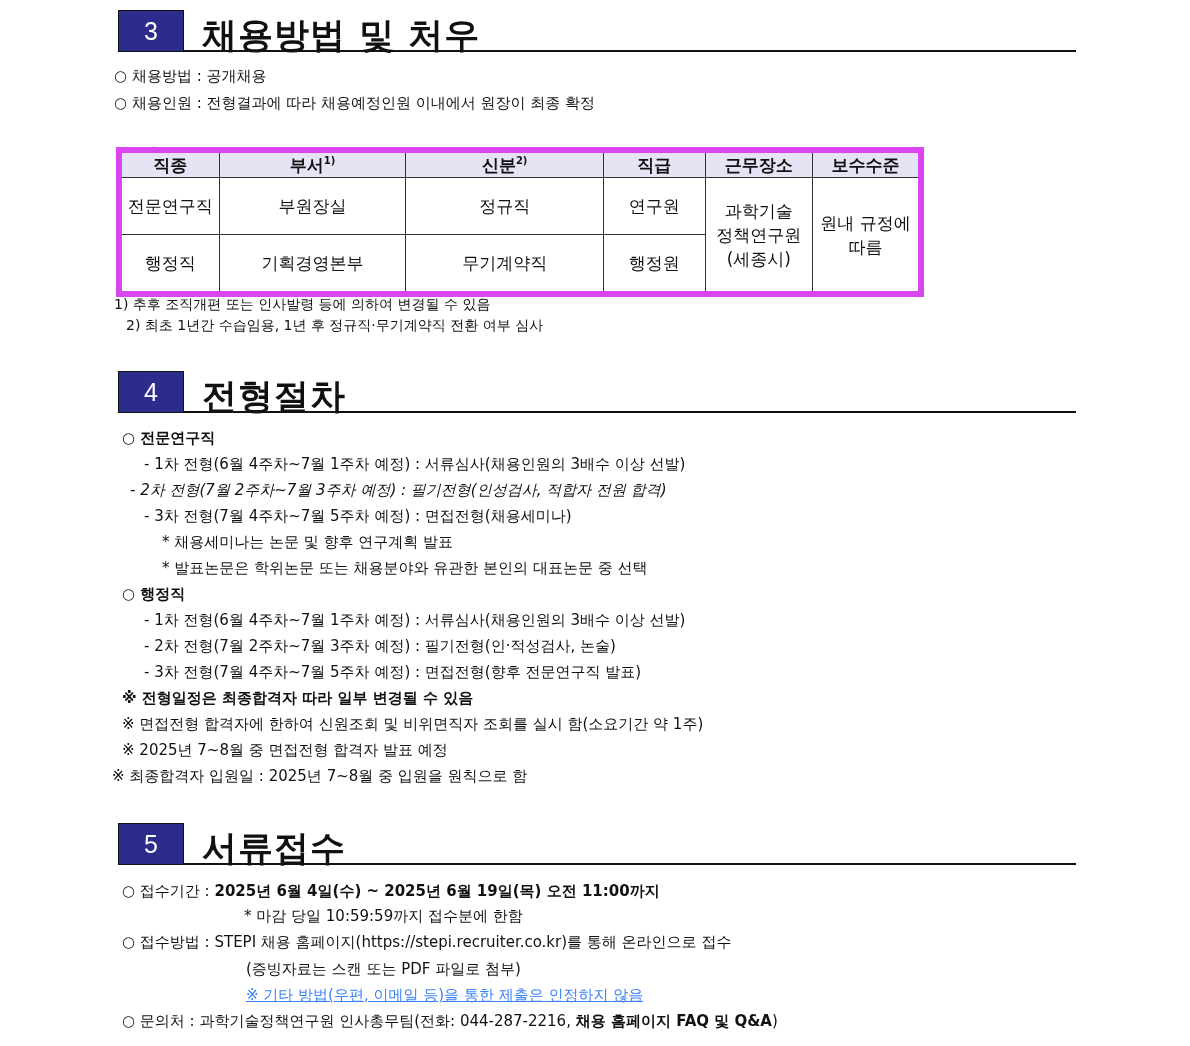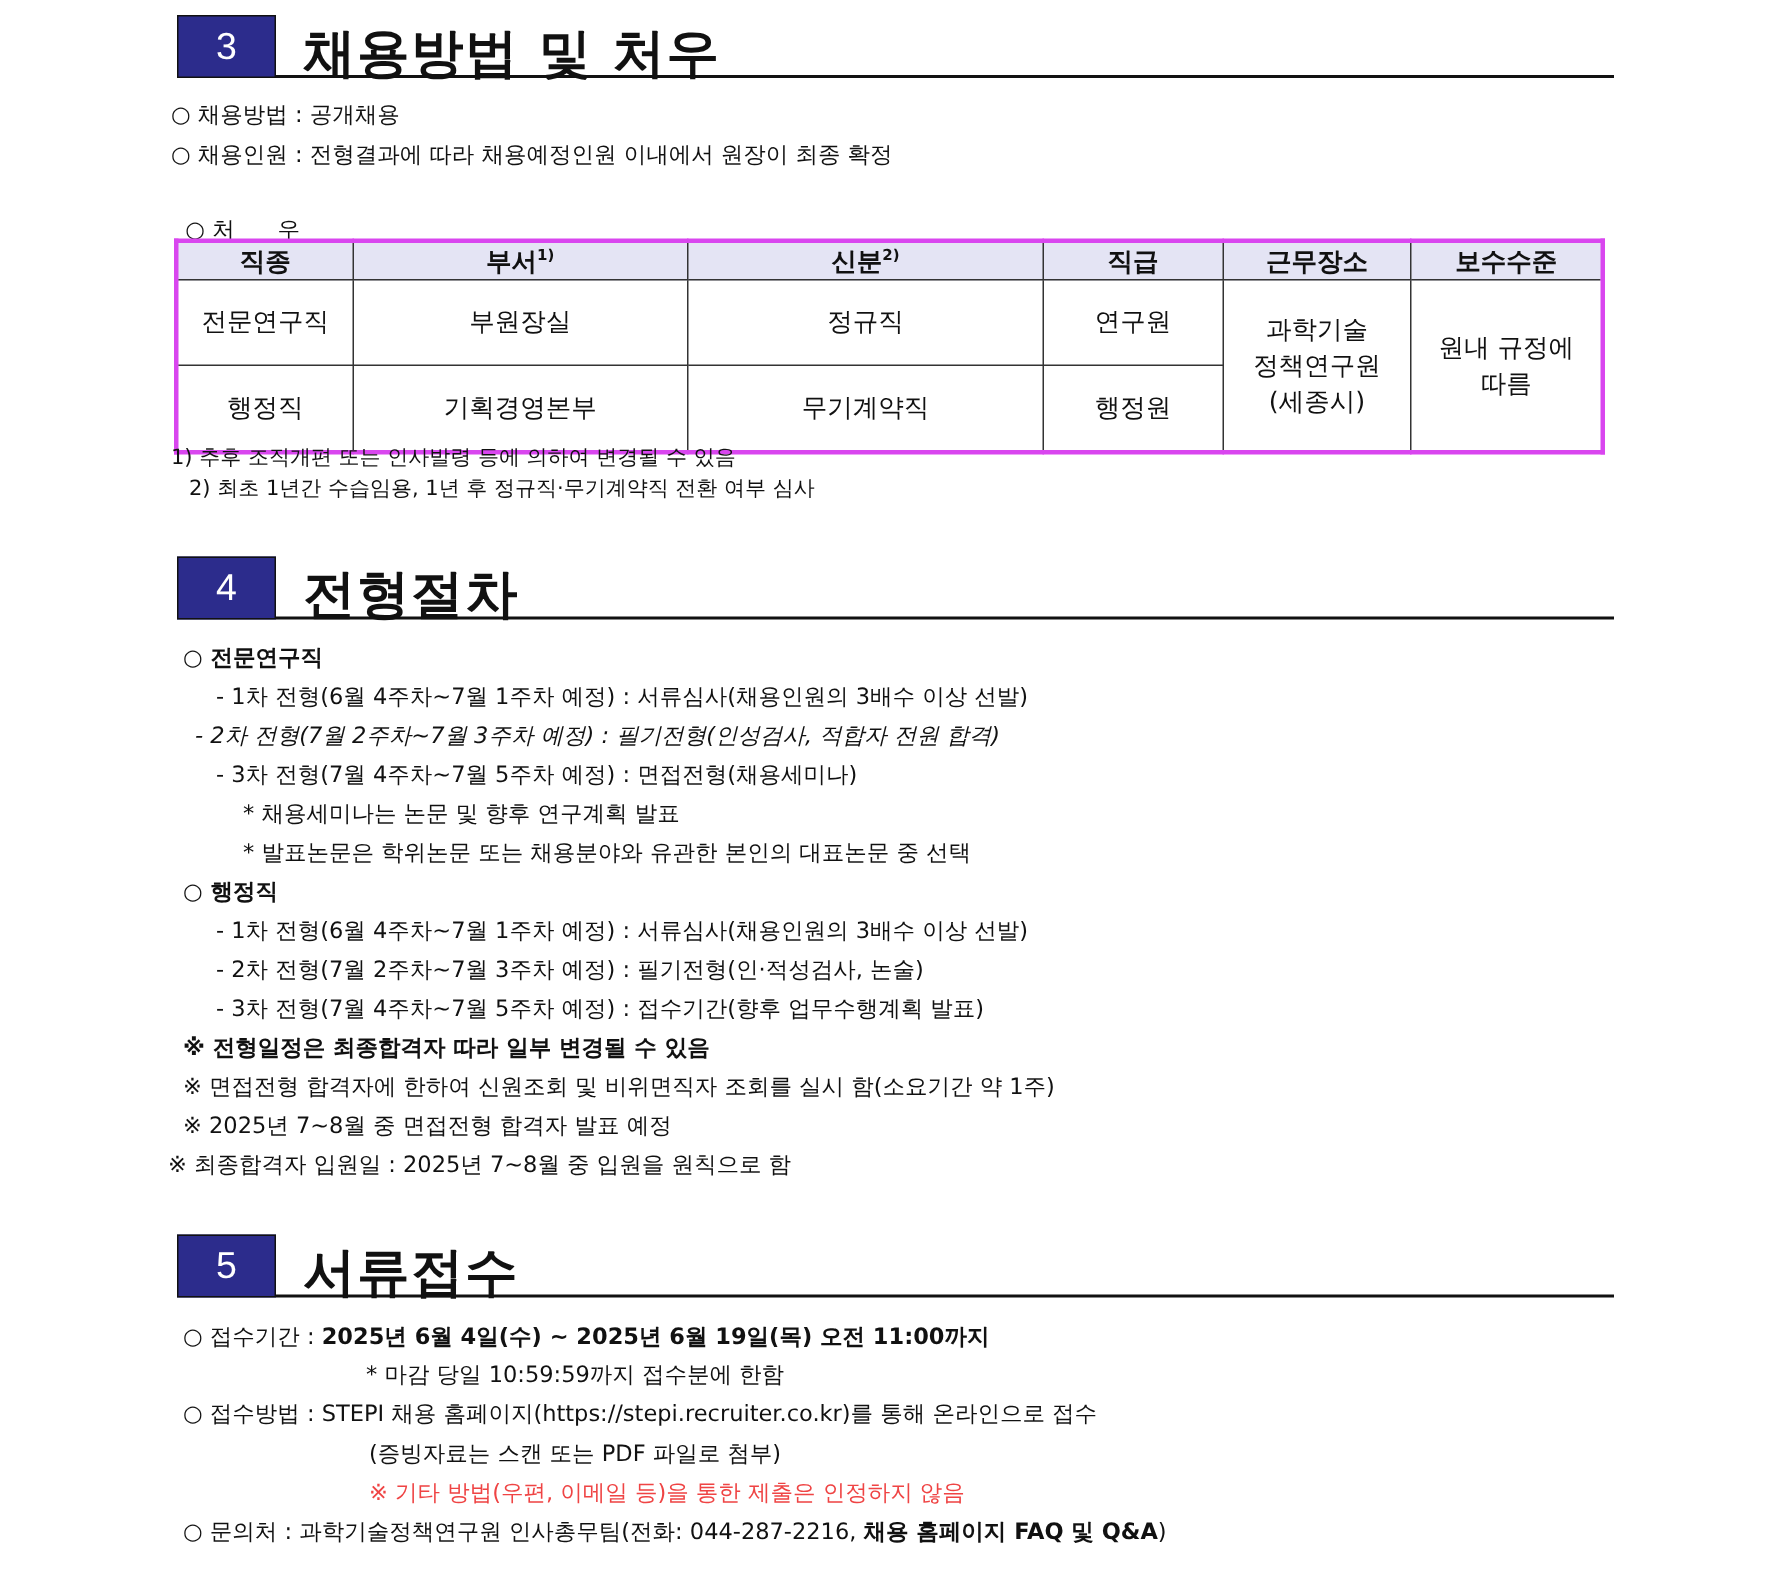--- a/index.html
+++ b/index.html
@@ -6,23 +6,23 @@
   body{width:1190px;height:1046px;position:relative;overflow:hidden;
        font-family:"DejaVu Sans","Liberation Sans",sans-serif;color:#111;}
   .sec-head{position:absolute;left:118px;width:958px;height:44px;}
   .sec-num{position:absolute;left:0;top:0;width:66px;height:42px;background:#2c2c8c;
            border:1px solid #111;box-sizing:border-box;color:#fff;font-size:25px;
            font-family:"Liberation Sans",sans-serif;display:flex;align-items:center;justify-content:center;}
   .sec-title{position:absolute;left:84px;top:2px;font-size:35px;font-weight:bold;letter-spacing:1px;}
   .sec-rule{position:absolute;left:66px;right:0;bottom:2px;height:2px;background:#111;}
   .line{position:absolute;font-size:15px;white-space:nowrap;line-height:24px;}
   .b{font-weight:bold;}
-  .link{color:#ef4444;}
-  table.pay{position:absolute;left:116px;top:147px;width:954px;border-collapse:collapse;
-            border:3px solid #d946ef;font-size:17px;margin-top:12px;}
+  .link{color:#3b82f6;text-decoration:underline;}
+  table.pay{position:absolute;left:116px;top:147px;width:808px;border-collapse:collapse;
+            border:6px solid #d946ef;font-size:17px;}
   table.pay th{background:#e4e4f4;font-weight:bold;height:24px;border:1px solid #333;padding:0;font-size:17px;}
   table.pay td{text-align:center;border:1px solid #333;height:56px;padding:0;line-height:24px;}
   sup{font-size:10px;}
   .fn{position:absolute;font-size:14px;white-space:nowrap;}
 </style>
 </head>
 <body>
 
 <div class="sec-head" style="top:10px;">
   <div class="sec-num">3</div>
@@ -94,21 +94,21 @@
 <div class="line b" style="left:122px;top:426px;">○ 전문연구직</div>
 <div class="line" style="left:144px;top:452px;">- 1차 전형(6월 4주차~7월 1주차 예정) : 서류심사(채용인원의 3배수 이상 선발)</div>
 <div class="line" style="left:130px;top:478px;font-style:italic;">- 2차 전형(7월 2주차~7월 3주차 예정) : 필기전형(인성검사, 적합자 전원 합격)</div>
 <div class="line" style="left:144px;top:504px;">- 3차 전형(7월 4주차~7월 5주차 예정) : 면접전형(채용세미나)</div>
 <div class="line" style="left:162px;top:530px;">* 채용세미나는 논문 및 향후 연구계획 발표</div>
 <div class="line" style="left:162px;top:556px;">* 발표논문은 학위논문 또는 채용분야와 유관한 본인의 대표논문 중 선택</div>
 
 <div class="line b" style="left:122px;top:582px;">○ 행정직</div>
 <div class="line" style="left:144px;top:608px;">- 1차 전형(6월 4주차~7월 1주차 예정) : 서류심사(채용인원의 3배수 이상 선발)</div>
 <div class="line" style="left:144px;top:634px;">- 2차 전형(7월 2주차~7월 3주차 예정) : 필기전형(인·적성검사, 논술)</div>
-<div class="line" style="left:144px;top:660px;">- 3차 전형(7월 4주차~7월 5주차 예정) : 접수기간(향후 업무수행계획 발표)</div>
+<div class="line" style="left:144px;top:660px;">- 3차 전형(7월 4주차~7월 5주차 예정) : 면접전형(향후 전문연구직 발표)</div>
 
 <div class="line b" style="left:122px;top:686px;">※ 전형일정은 최종합격자 따라 일부 변경될 수 있음</div>
 <div class="line" style="left:122px;top:712px;text-align:right;">※ 면접전형 합격자에 한하여 신원조회 및 비위면직자 조회를 실시 함(소요기간 약 1주)</div>
 <div class="line" style="left:122px;top:738px;">※ 2025년 7~8월 중 면접전형 합격자 발표 예정</div>
 <div class="line" style="left:112px;top:764px;">※ 최종합격자 입원일 : 2025년 7~8월 중 입원을 원칙으로 함</div>
 
 <div class="sec-head" style="top:823px;">
   <div class="sec-num">5</div>
   <div class="sec-title">서류접수</div>
   <div class="sec-rule"></div>

